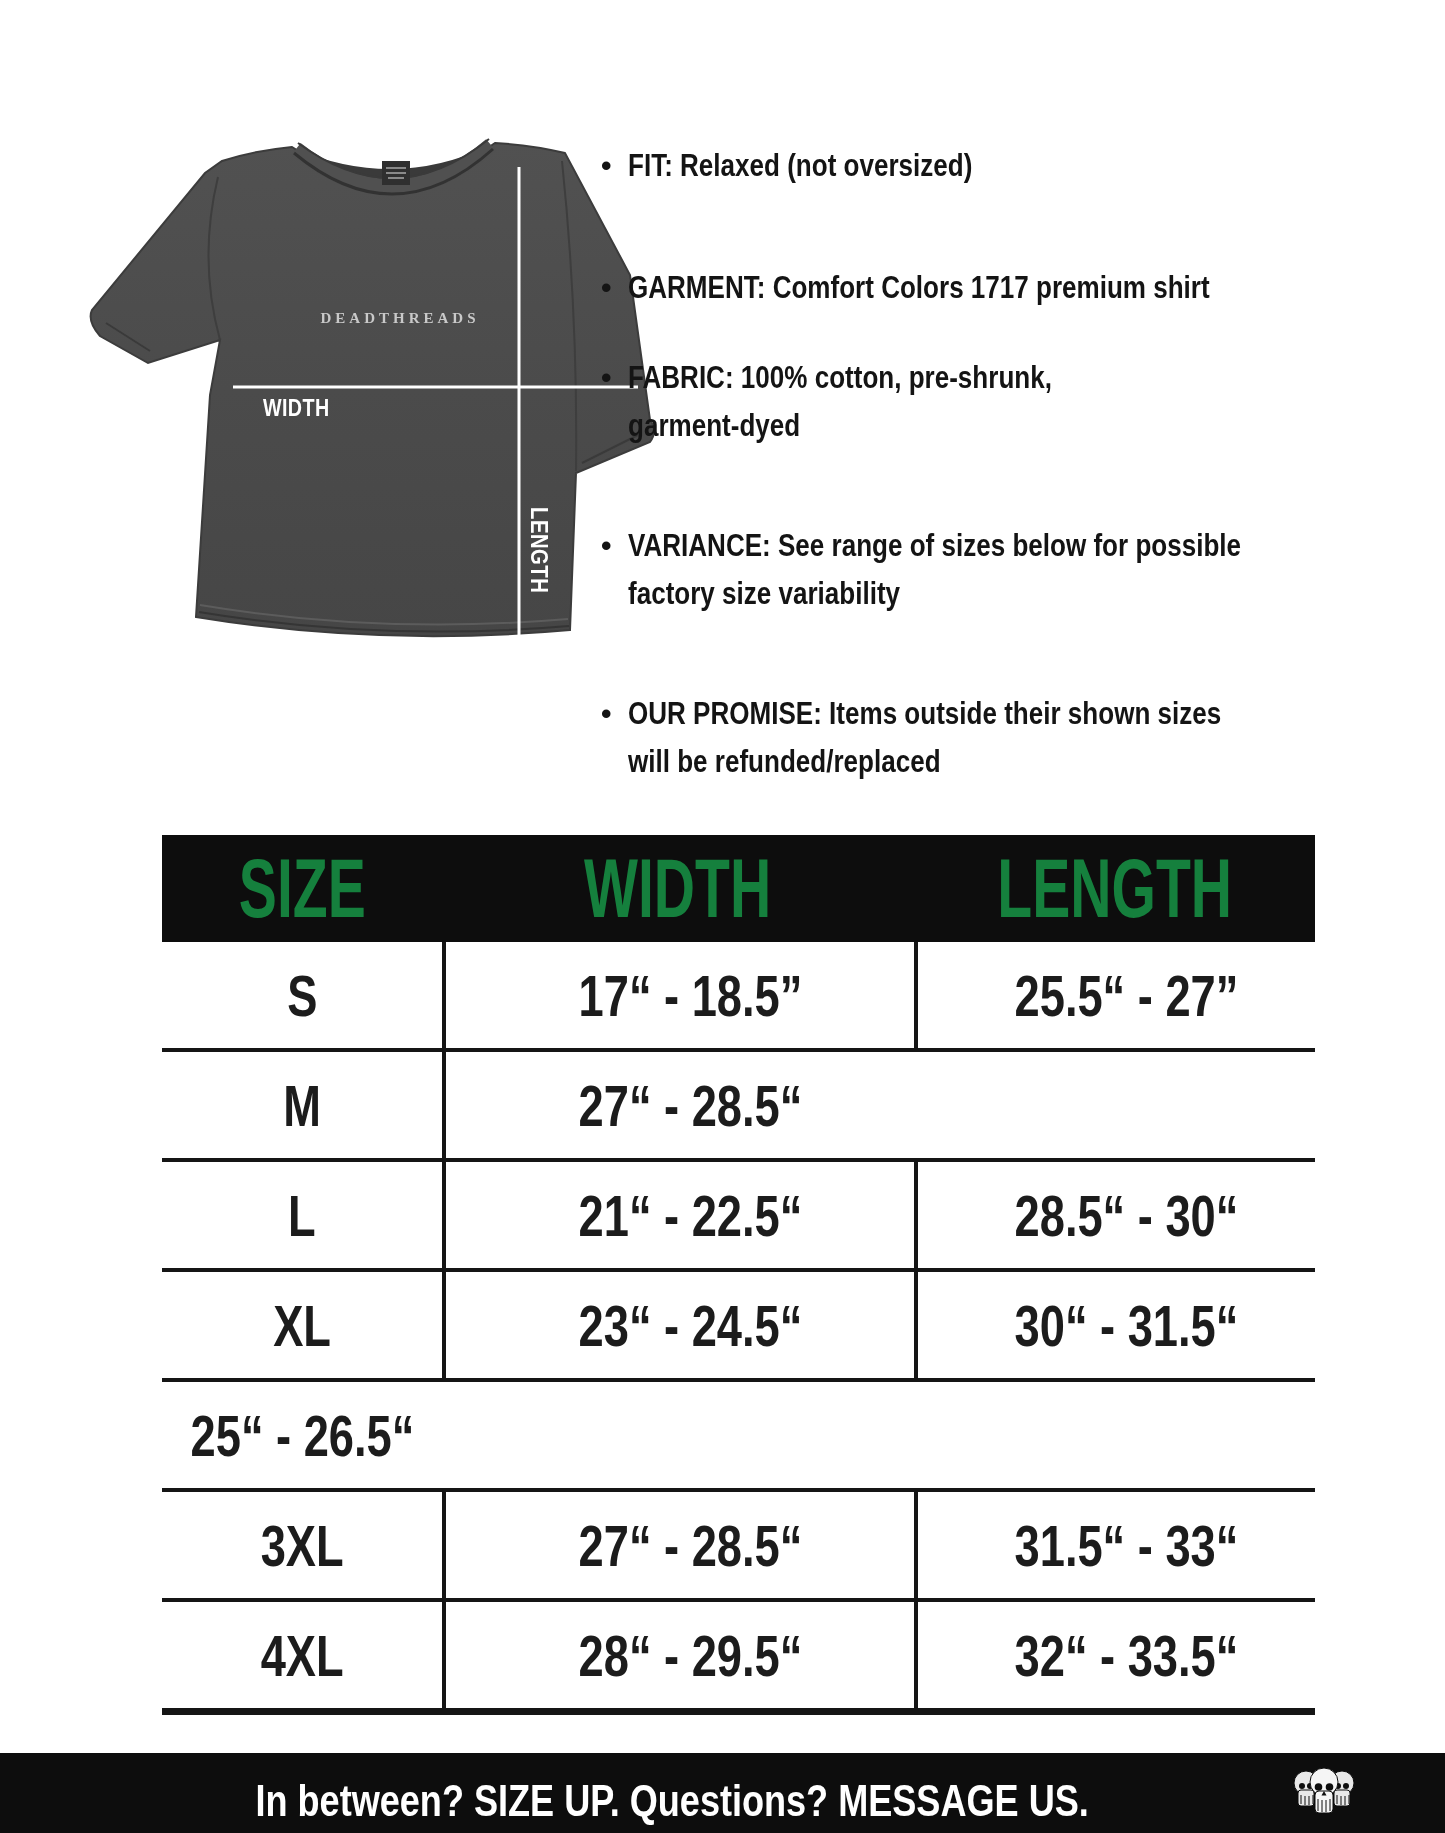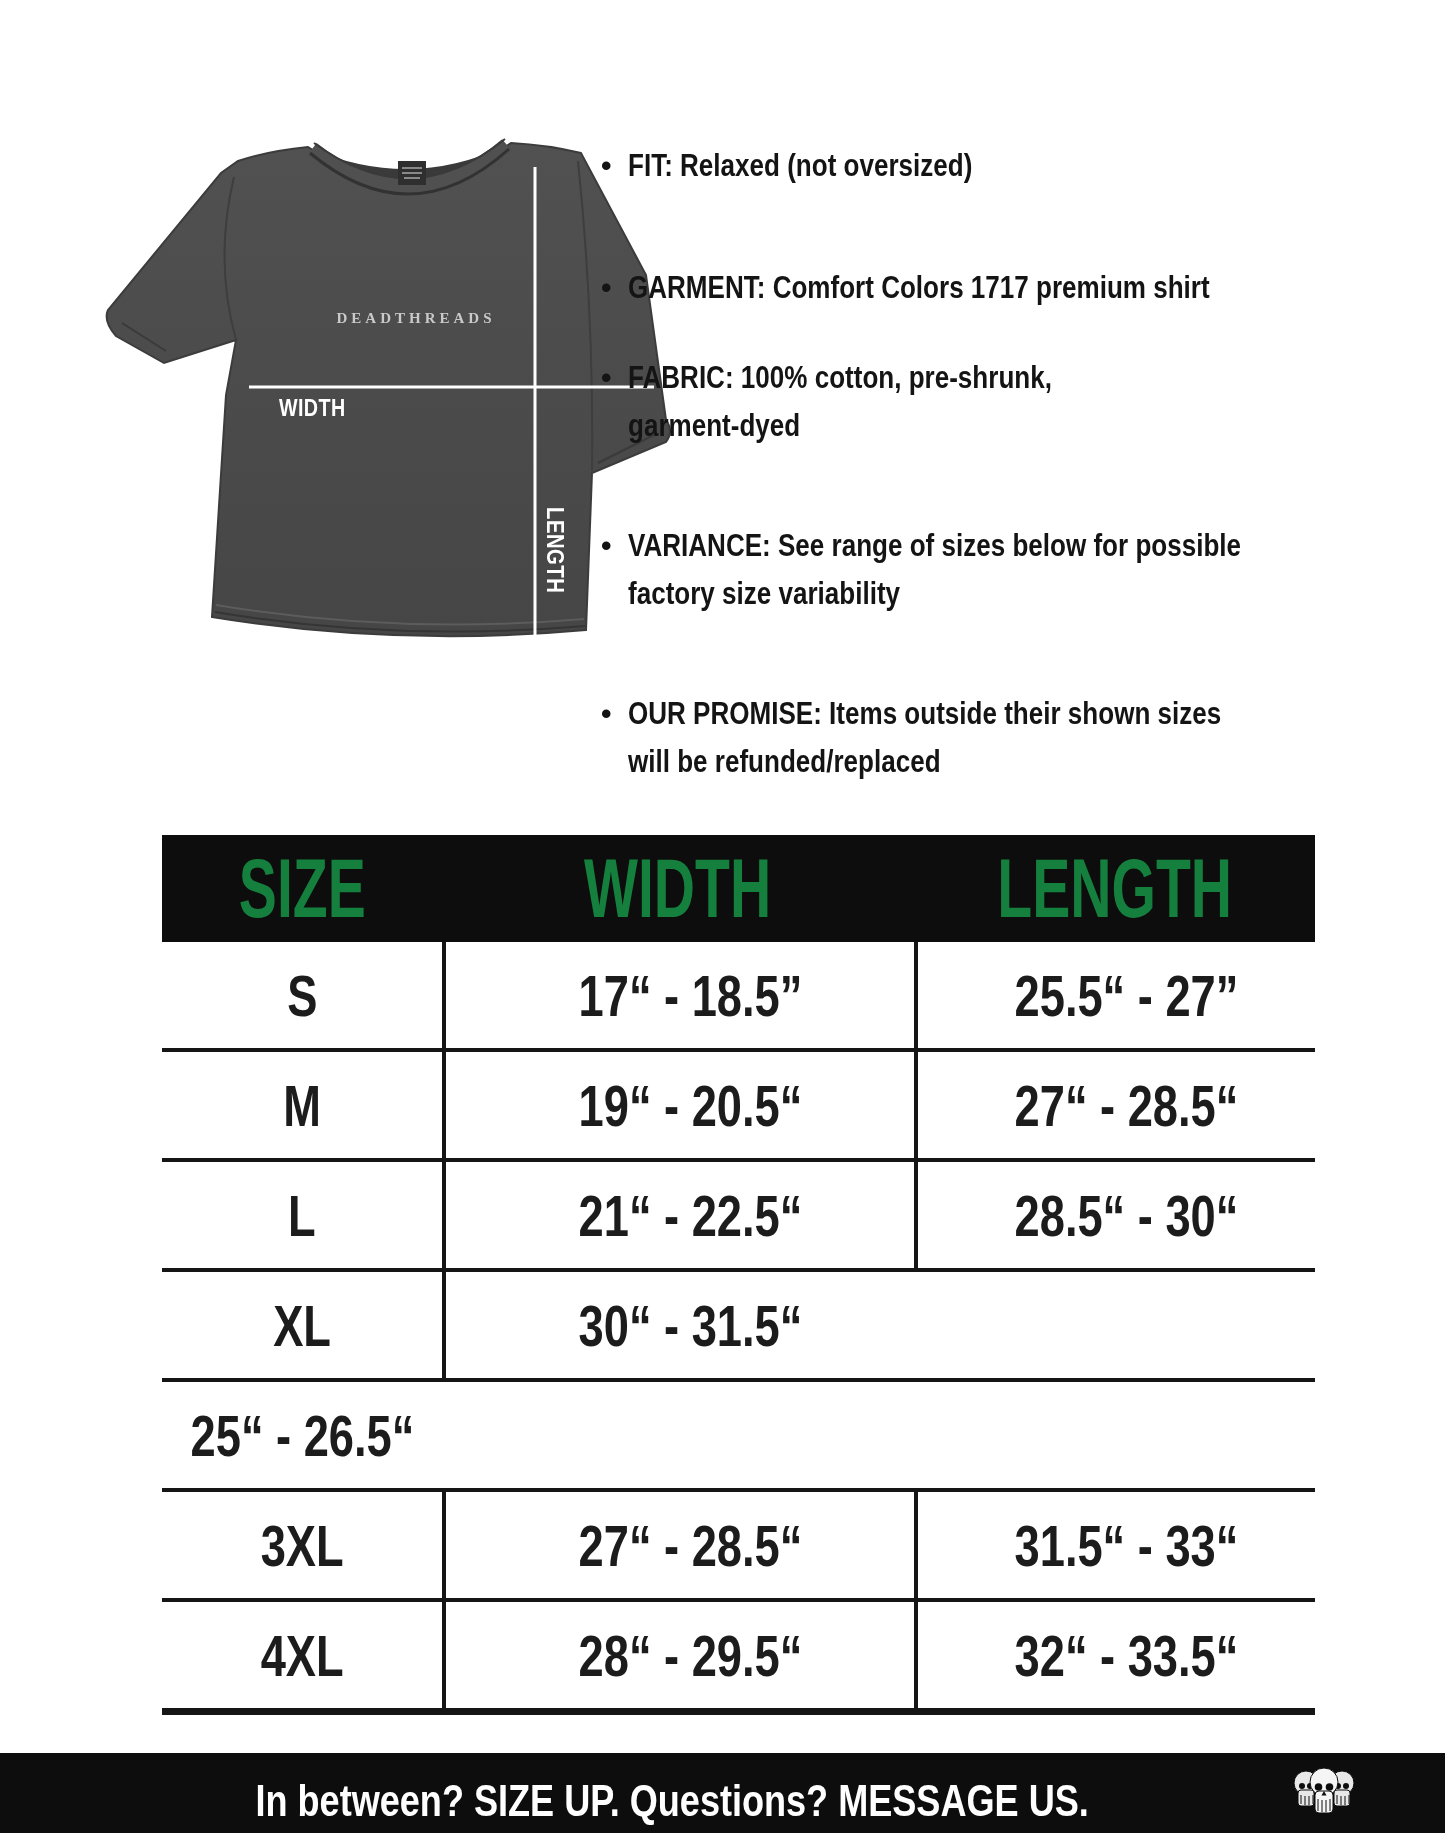--- a/index.html
+++ b/index.html
@@ -6,21 +6,21 @@
   body {
     width:1445px; height:1833px;
     background:#ffffff;
     position:relative;
     overflow:hidden;
     font-family:"Liberation Sans","DejaVu Sans",sans-serif;
   }
 
   
   .figure {
-    position:absolute; left:86px; top:95px; width:600px; height:555px;
+    position:absolute; left:70px; top:95px; width:600px; height:555px;
   }
   .figure svg { position:absolute; left:0; top:0; }
   .measure-label {
     position:absolute; color:#ffffff; font-weight:700;
     font-size:24px; letter-spacing:0.5px;
   }
   .width-label {
     left:193px; top:299px;
     transform:scaleX(0.82); transform-origin:left center;
     white-space:nowrap;
@@ -199,42 +199,42 @@
       <div class="td">
           <span>25.5“ - 27”</span>
         </div>
     </div>
 
     <div class="trow">
       <div class="td">
           <span>M</span>
         </div>
       <div class="td">
-          <span>19“ - 20.5“</span>
-        </div>
-      <div class="td">
           <span>27“ - 28.5“</span>
         </div>
     </div>
 
     <div class="trow">
       <div class="td">
           <span>L</span>
         </div>
       <div class="td">
           <span>21“ - 22.5“</span>
         </div>
       <div class="td">
           <span>28.5“ - 30“</span>
         </div>
     </div>
 
     <div class="trow">
       <div class="td">
           <span>XL</span>
+        </div>
+      <div class="td">
+          <span>23“ - 24.5“</span>
         </div>
       <div class="td">
           <span>30“ - 31.5“</span>
         </div>
     </div>
 
     <div class="trow">
       <div class="td">
           <span>25“ - 26.5“</span>
         </div>

